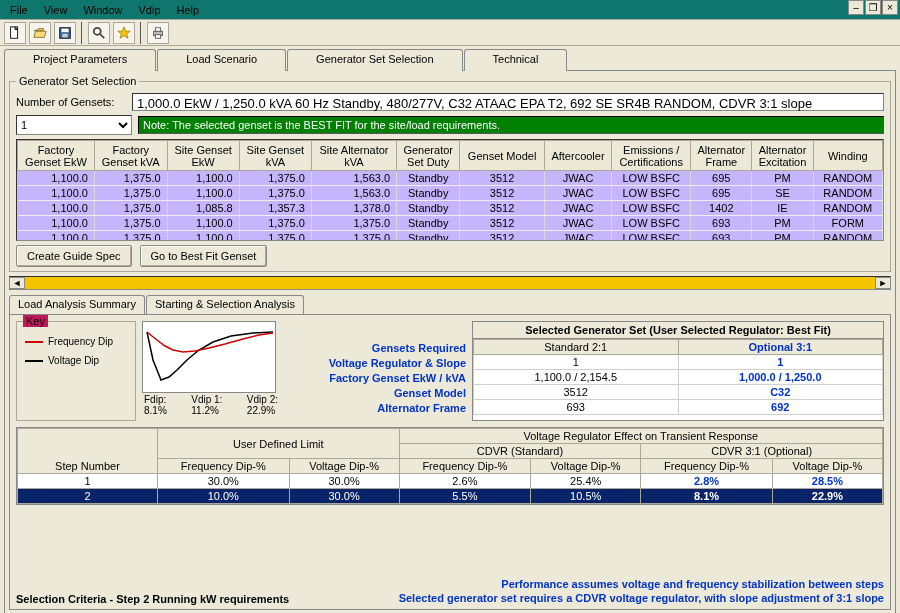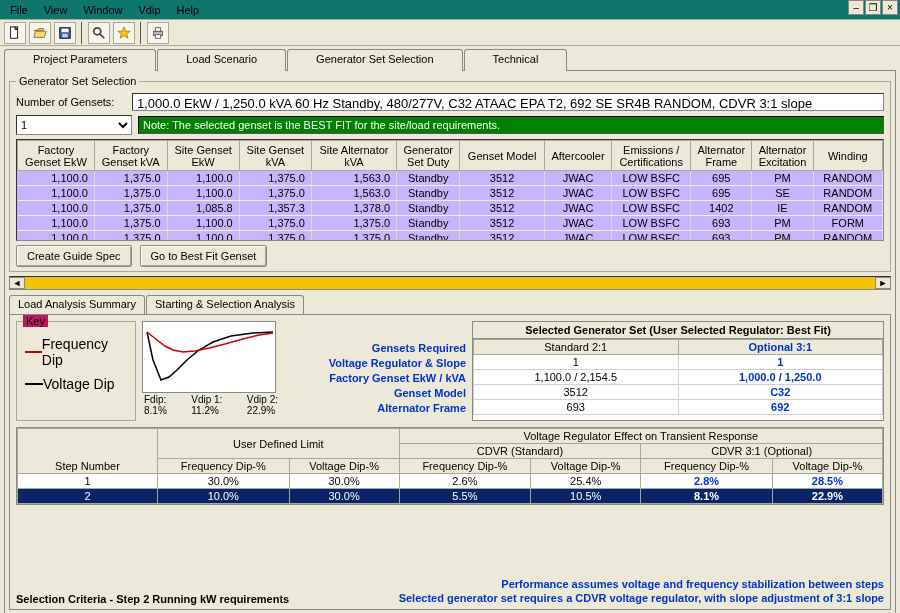--- a/index.html
+++ b/index.html
@@ -37,21 +37,21 @@
   .hbar .fill { position: absolute; left: 0; top: 0; height: 100%; width: 100%; background: #f5c400; }
   .hbar .l, .hbar .r { position: absolute; top: 0; height: 100%; width: 16px; background: #ece9d8; border: 1px solid #888; text-align: center; font-size: 9px; line-height: 11px; }
   .hbar .l { left: -1px; } .hbar .r { right: -1px; }
   .subtabs { display: flex; height: 20px; position: relative; top: 1px; }
   .subtabs .tab { border: 1px solid #888; border-bottom: none; background: #ece9d8; padding: 2px 8px; margin-right: 1px; border-radius: 3px 3px 0 0; font-size: 11px; }
   .subtabs .tab.active { background: #ece9d8; }
   .subpanel { border: 1px solid #888; background: #ece9d8; padding: 6px; height: 296px; position: relative; }
   .analysis-top { display: flex; gap: 6px; height: 100px; }
   .keybox { border: 1px solid #aca899; width: 120px; padding: 6px 8px 4px 8px; position: relative; }
   .keybox .title { position: absolute; top: -7px; left: 6px; background: #be185d; padding: 0 3px; font-size: 11px; }
-  .keybox .line { display: flex; align-items: center; font-size: 14px; margin: 8px 0; }
+  .keybox .line { display: flex; align-items: center; gap: 5px; font-size: 10px; margin: 8px 0; }
   .keybox .swatch { width: 18px; height: 2px; background: #000; }
   .keybox .swatch.red { background: #c00; }
   .chartcell { width: 138px; }
   .chartbox { border: 1px solid #888; background: #fff; width: 134px; height: 72px; position: relative; }
   .chartlabels { display: flex; justify-content: space-between; font-size: 10px; padding: 1px 2px; }
   .labelscell { width: 180px; text-align: right; color: #0033cc; font-weight: bold; font-size: 11px; line-height: 15px; padding-top: 20px; }
   .sgs { flex: 1; border: 1px solid #888; background: #fff; }
   .sgs .hdr { background: #ece9d8; border-bottom: 1px solid #888; padding: 2px 4px; text-align: center; font-size: 11px; font-weight: bold; }
   .sgs table { width: 100%; border-collapse: collapse; font-size: 11px; }
   .sgs th { background: #ece9d8; border: 1px solid #aca899; padding: 1px 4px; font-weight: normal; }

